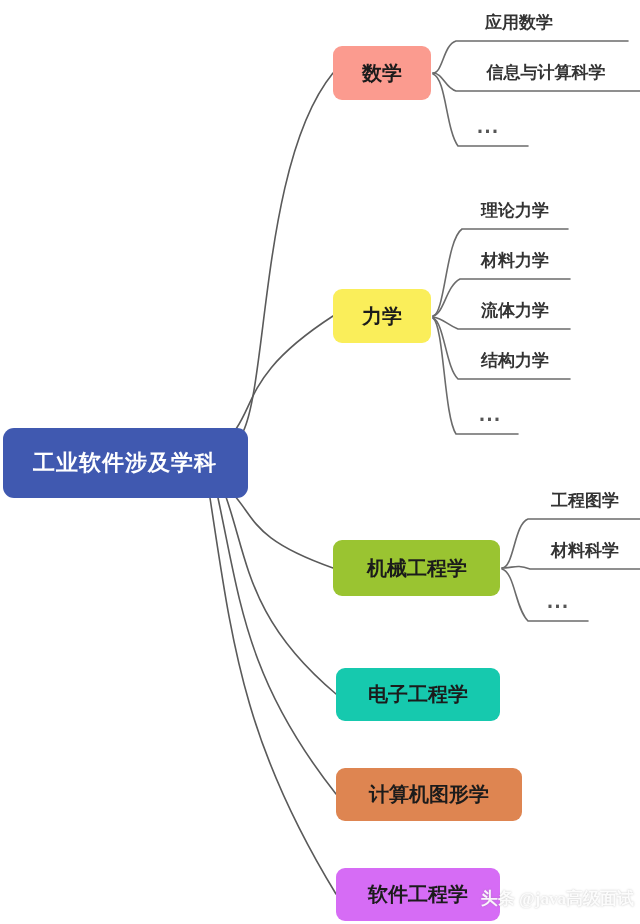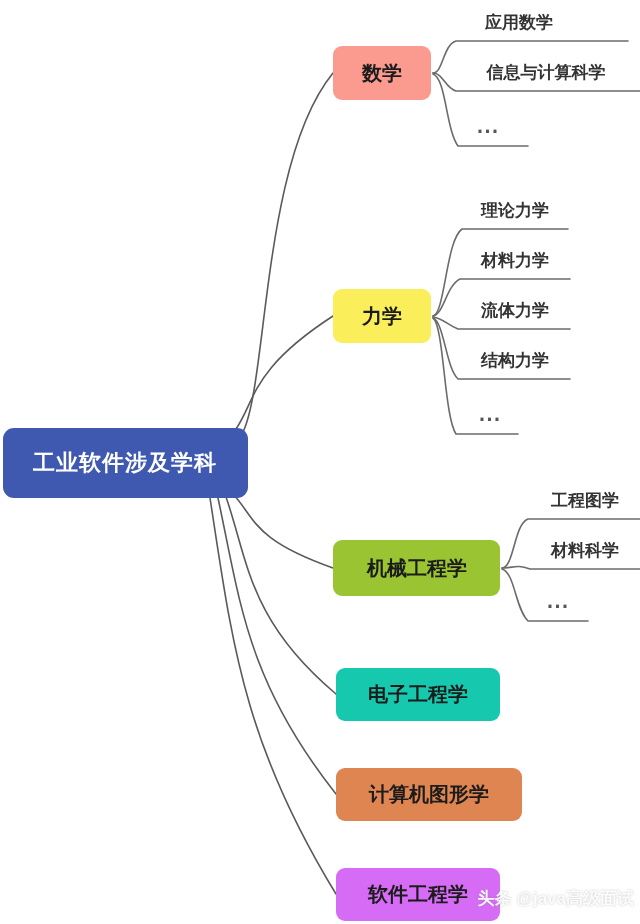--- a/index.html
+++ b/index.html
@@ -64,21 +64,21 @@
     font-size: 17px;
     font-weight: bold;
     fill: #555555;
     text-anchor: middle;
     letter-spacing: 1px;
   }
   .watermark {
     position: absolute;
     right: 6px;
     bottom: 14px;
-    font-family: Liberation Sans, sans-serif;
+    font-family: Liberation Serif, serif;
     font-size: 17px;
     font-weight: bold;
     color: rgba(255,255,255,0.92);
     text-shadow: 0 0 2px rgba(120,120,120,0.45);
     white-space: nowrap;
     letter-spacing: 0px;
   }
 </style>
 </head>
 <body>

